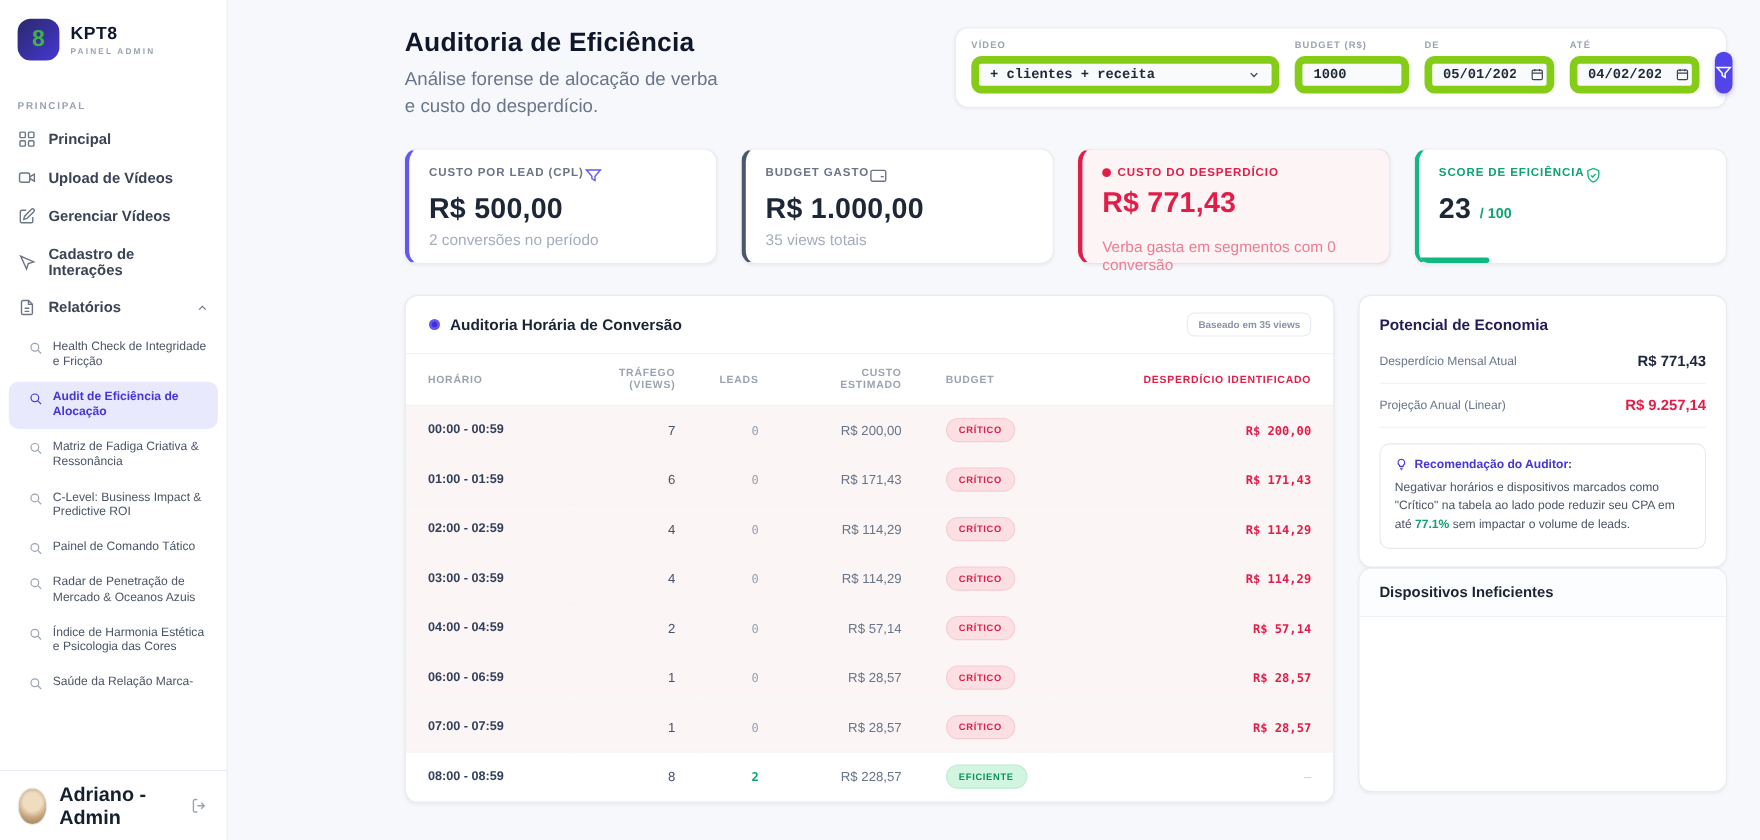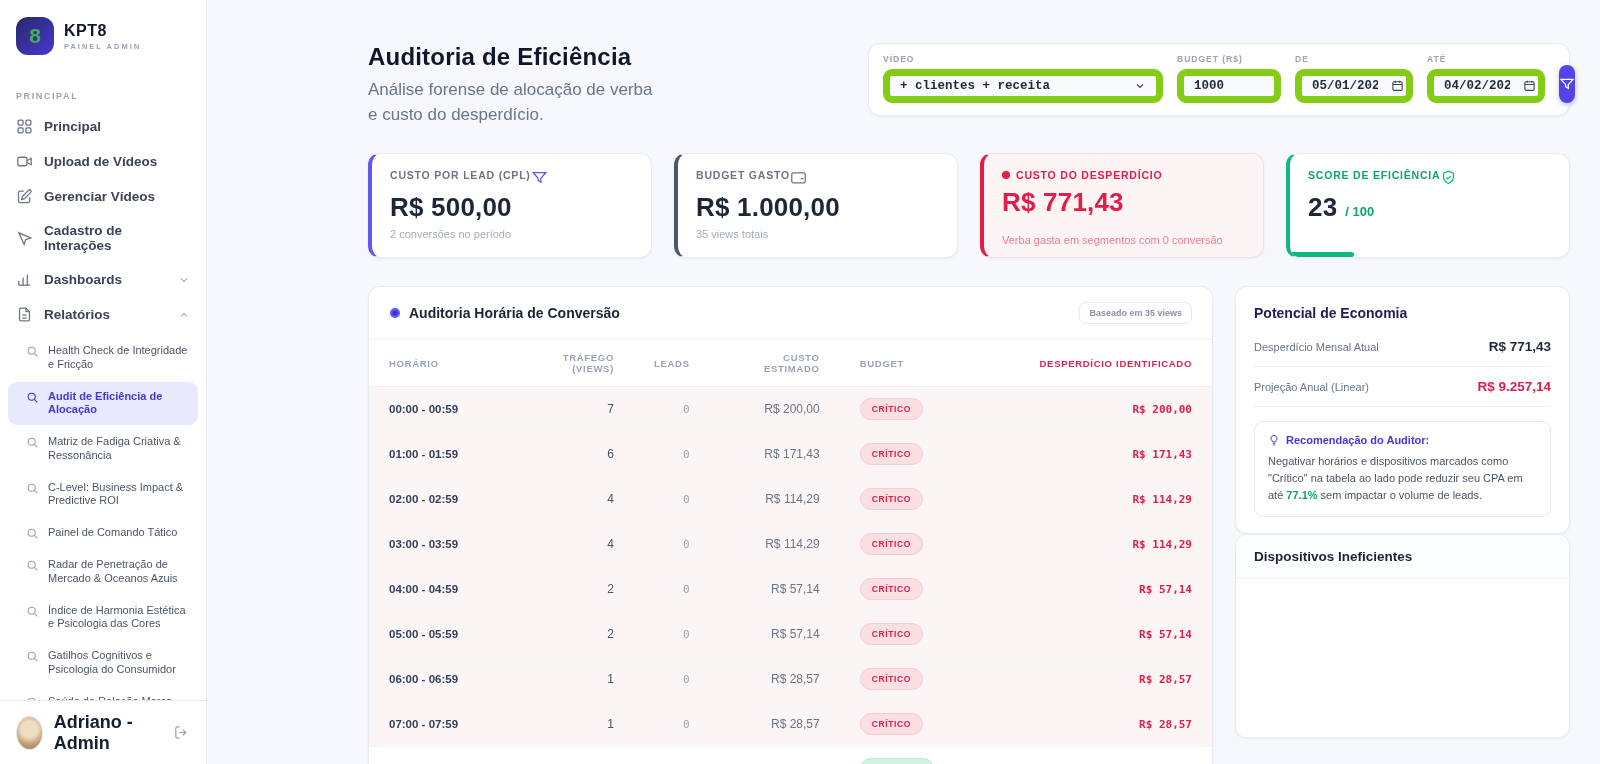--- a/index.html
+++ b/index.html
@@ -32,21 +32,21 @@
   .subnav-item.active{ background:#e8e9fc; color:#4636d8; font-weight:600; }
   .subnav-item.active svg{ stroke:#4636d8; }
   .user-footer{ border-top:1px solid #e7eaf0; display:flex; align-items:center; gap:11px;
     padding:14px 16px; height:64px; }
   .avatar{ width:34px; height:34px; border-radius:50%;
     background:radial-gradient(circle at 50% 38%, #efddc2 0 35%, #caa87e 60%, #8f7352 100%);
     border:1px solid #e3e6eb; }
   .user-name{ font-size:18px; font-weight:700; color:#15202f; }
   .logout{ margin-left:auto; cursor:pointer; display:flex; }
   
-  .main{ flex:1; padding:43px 30px 0 161px; }
+  .main{ flex:1; padding:25px 30px 0 161px; }
   .header-row{ display:flex; justify-content:space-between; align-items:flex-start; }
   .page-title{ font-size:24px; font-weight:800; color:#0f172a; letter-spacing:.2px;}
   .page-subtitle{ font-size:17px; color:#68758a; margin-top:7px; max-width:290px; line-height:1.45;}
   .filter-card{ background:#fff; border:1px solid #e8ebf0; border-radius:12px;
     box-shadow:0 1px 3px rgba(16,24,40,.05); padding:10px 14px 12px; display:flex; gap:14px;
     align-items:flex-end; width:702px; }
   .field{ display:flex; flex-direction:column; gap:5px; }
   .field-label{ font-size:8.5px; font-weight:700; letter-spacing:1px; color:#9aa3b2; }
   .control{ background:#f8fafc; border:7px solid #84cc16; border-radius:9px; height:34px;
     font-size:12.5px; font-weight:700; color:#1e293b; padding:0 10px;
@@ -60,21 +60,21 @@
   .filter-btn{ width:38px; height:38px; border:none; border-radius:10px; background:#5244e8;
     display:flex; align-items:center; justify-content:center; cursor:pointer;
     box-shadow:0 2px 5px rgba(82,68,232,.35); }
   
   .kpi-row{ display:grid; grid-template-columns:repeat(4,1fr); gap:22px; margin-top:26px; }
   .kpi{ background:#fff; border:1px solid #e8ebf0; border-left-width:4px; border-radius:12px;
     padding:15px 18px 14px; position:relative; box-shadow:0 1px 3px rgba(16,24,40,.05); height:105px;}
   .kpi-top{ display:flex; justify-content:flex-start; align-items:flex-start; }
   .kpi-label{ font-size:10.5px; font-weight:700; letter-spacing:.8px; color:#6b7586; }
   .kpi-value{ font-size:26px; font-weight:800; color:#1e2738; margin-top:6px; letter-spacing:.2px;}
-  .kpi-sub{ font-size:11px; color:#a3adbd; margin-top:5px; }
+  .kpi-sub{ font-size:14px; color:#a3adbd; margin-top:5px; }
   .kpi.cpl{ border-left-color:#6358f0; }
   .kpi.budget{ border-left-color:#4b576b; }
   .kpi.waste{ border-left-color:#e11d48; background:#fdf4f5; border-color:#f5dde2; border-left-color:#e11d48;}
   .kpi.waste .kpi-label{ color:#e11d48; display:flex; align-items:center; gap:6px;}
   .kpi.waste .kpi-value{ color:#e11d48; }
   .kpi.waste .kpi-sub{ color:#ec7d94;margin-top:16px; }
   .kpi.score{ border-left-color:#10b981; overflow:hidden; }
   .kpi.score .kpi-label{ color:#0ea371; }
   .red-dot{ width:8px; height:8px; border-radius:50%; background:#e11d48; display:inline-block;}
   .score-line{ display:flex; align-items:baseline; gap:8px; }
@@ -178,36 +178,20 @@
       <span>
           <svg width="17" height="17" viewBox="0 0 24 24" fill="none" stroke-width="1.8">
             <path d="M4 4l7.5 16.5 2.2-7 7-2.2z"></path>
           </svg>
         </span>
       <span>Cadastro de Interações</span>
     </div>
     <div class="nav-item">
       <span>
           <svg width="17" height="17" viewBox="0 0 24 24" fill="none" stroke-width="1.8">
-            <path d="M4 20V14"></path>
-            <path d="M10 20V9"></path>
-            <path d="M16 20V5"></path>
-            <path d="M4 20h16"></path>
-          </svg>
-        </span>
-      <span>Dashboards</span>
-      <span class="nav-chevron">
-          <svg width="12" height="12" viewBox="0 0 24 24" fill="none" stroke-width="2">
-            <path d="M6 9l6 6 6-6"></path>
-          </svg>
-        </span>
-    </div>
-    <div class="nav-item">
-      <span>
-          <svg width="17" height="17" viewBox="0 0 24 24" fill="none" stroke-width="1.8">
             <path d="M14 3H7a2 2 0 0 0-2 2v14a2 2 0 0 0 2 2h10a2 2 0 0 0 2-2V8z"></path>
             <path d="M14 3v5h5"></path>
             <path d="M9 13h6M9 17h6"></path>
           </svg>
         </span>
       <span>Relatórios</span>
       <span class="nav-chevron">
           <svg width="12" height="12" viewBox="0 0 24 24" fill="none" stroke-width="2">
             <path d="M6 15l6-6 6 6"></path>
           </svg>
@@ -279,29 +263,20 @@
         <div class="subnav-item">
           <span>
             <svg width="13" height="13" viewBox="0 0 24 24" fill="none" stroke-width="2">
               <circle cx="10.5" cy="10.5" r="6.5"></circle>
               <path d="M15.5 15.5L21 21"></path>
             </svg>
           </span>
           <span>Índice de Harmonia Estética e Psicologia das Cores</span>
         </div>
 
-        <div class="subnav-item">
-          <span>
-            <svg width="13" height="13" viewBox="0 0 24 24" fill="none" stroke-width="2">
-              <circle cx="10.5" cy="10.5" r="6.5"></circle>
-              <path d="M15.5 15.5L21 21"></path>
-            </svg>
-          </span>
-          <span>Gatilhos Cognitivos e Psicologia do Consumidor</span>
-        </div>
 
         <div class="subnav-item">
           <span>
             <svg width="13" height="13" viewBox="0 0 24 24" fill="none" stroke-width="2">
               <circle cx="10.5" cy="10.5" r="6.5"></circle>
               <path d="M15.5 15.5L21 21"></path>
             </svg>
           </span>
           <span>Saúde da Relação Marca-</span>
         </div>
@@ -498,28 +473,20 @@
 
             <tr class="row-critical">
               <td class="hora">04:00 - 04:59</td>
               <td class="num traf">2</td>
               <td class="num leads">0</td>
               <td class="num custo">R$ 57,14</td>
               <td><span class="badge">CRÍTICO</span></td>
               <td class="waste-val">R$ 57,14</td>
             </tr>
 
-            <tr class="row-critical">
-              <td class="hora">05:00 - 05:59</td>
-              <td class="num traf">2</td>
-              <td class="num leads">0</td>
-              <td class="num custo">R$ 57,14</td>
-              <td><span class="badge">CRÍTICO</span></td>
-              <td class="waste-val">R$ 57,14</td>
-            </tr>
 
             <tr class="row-critical">
               <td class="hora">06:00 - 06:59</td>
               <td class="num traf">1</td>
               <td class="num leads">0</td>
               <td class="num custo">R$ 28,57</td>
               <td><span class="badge">CRÍTICO</span></td>
               <td class="waste-val">R$ 28,57</td>
             </tr>
 

